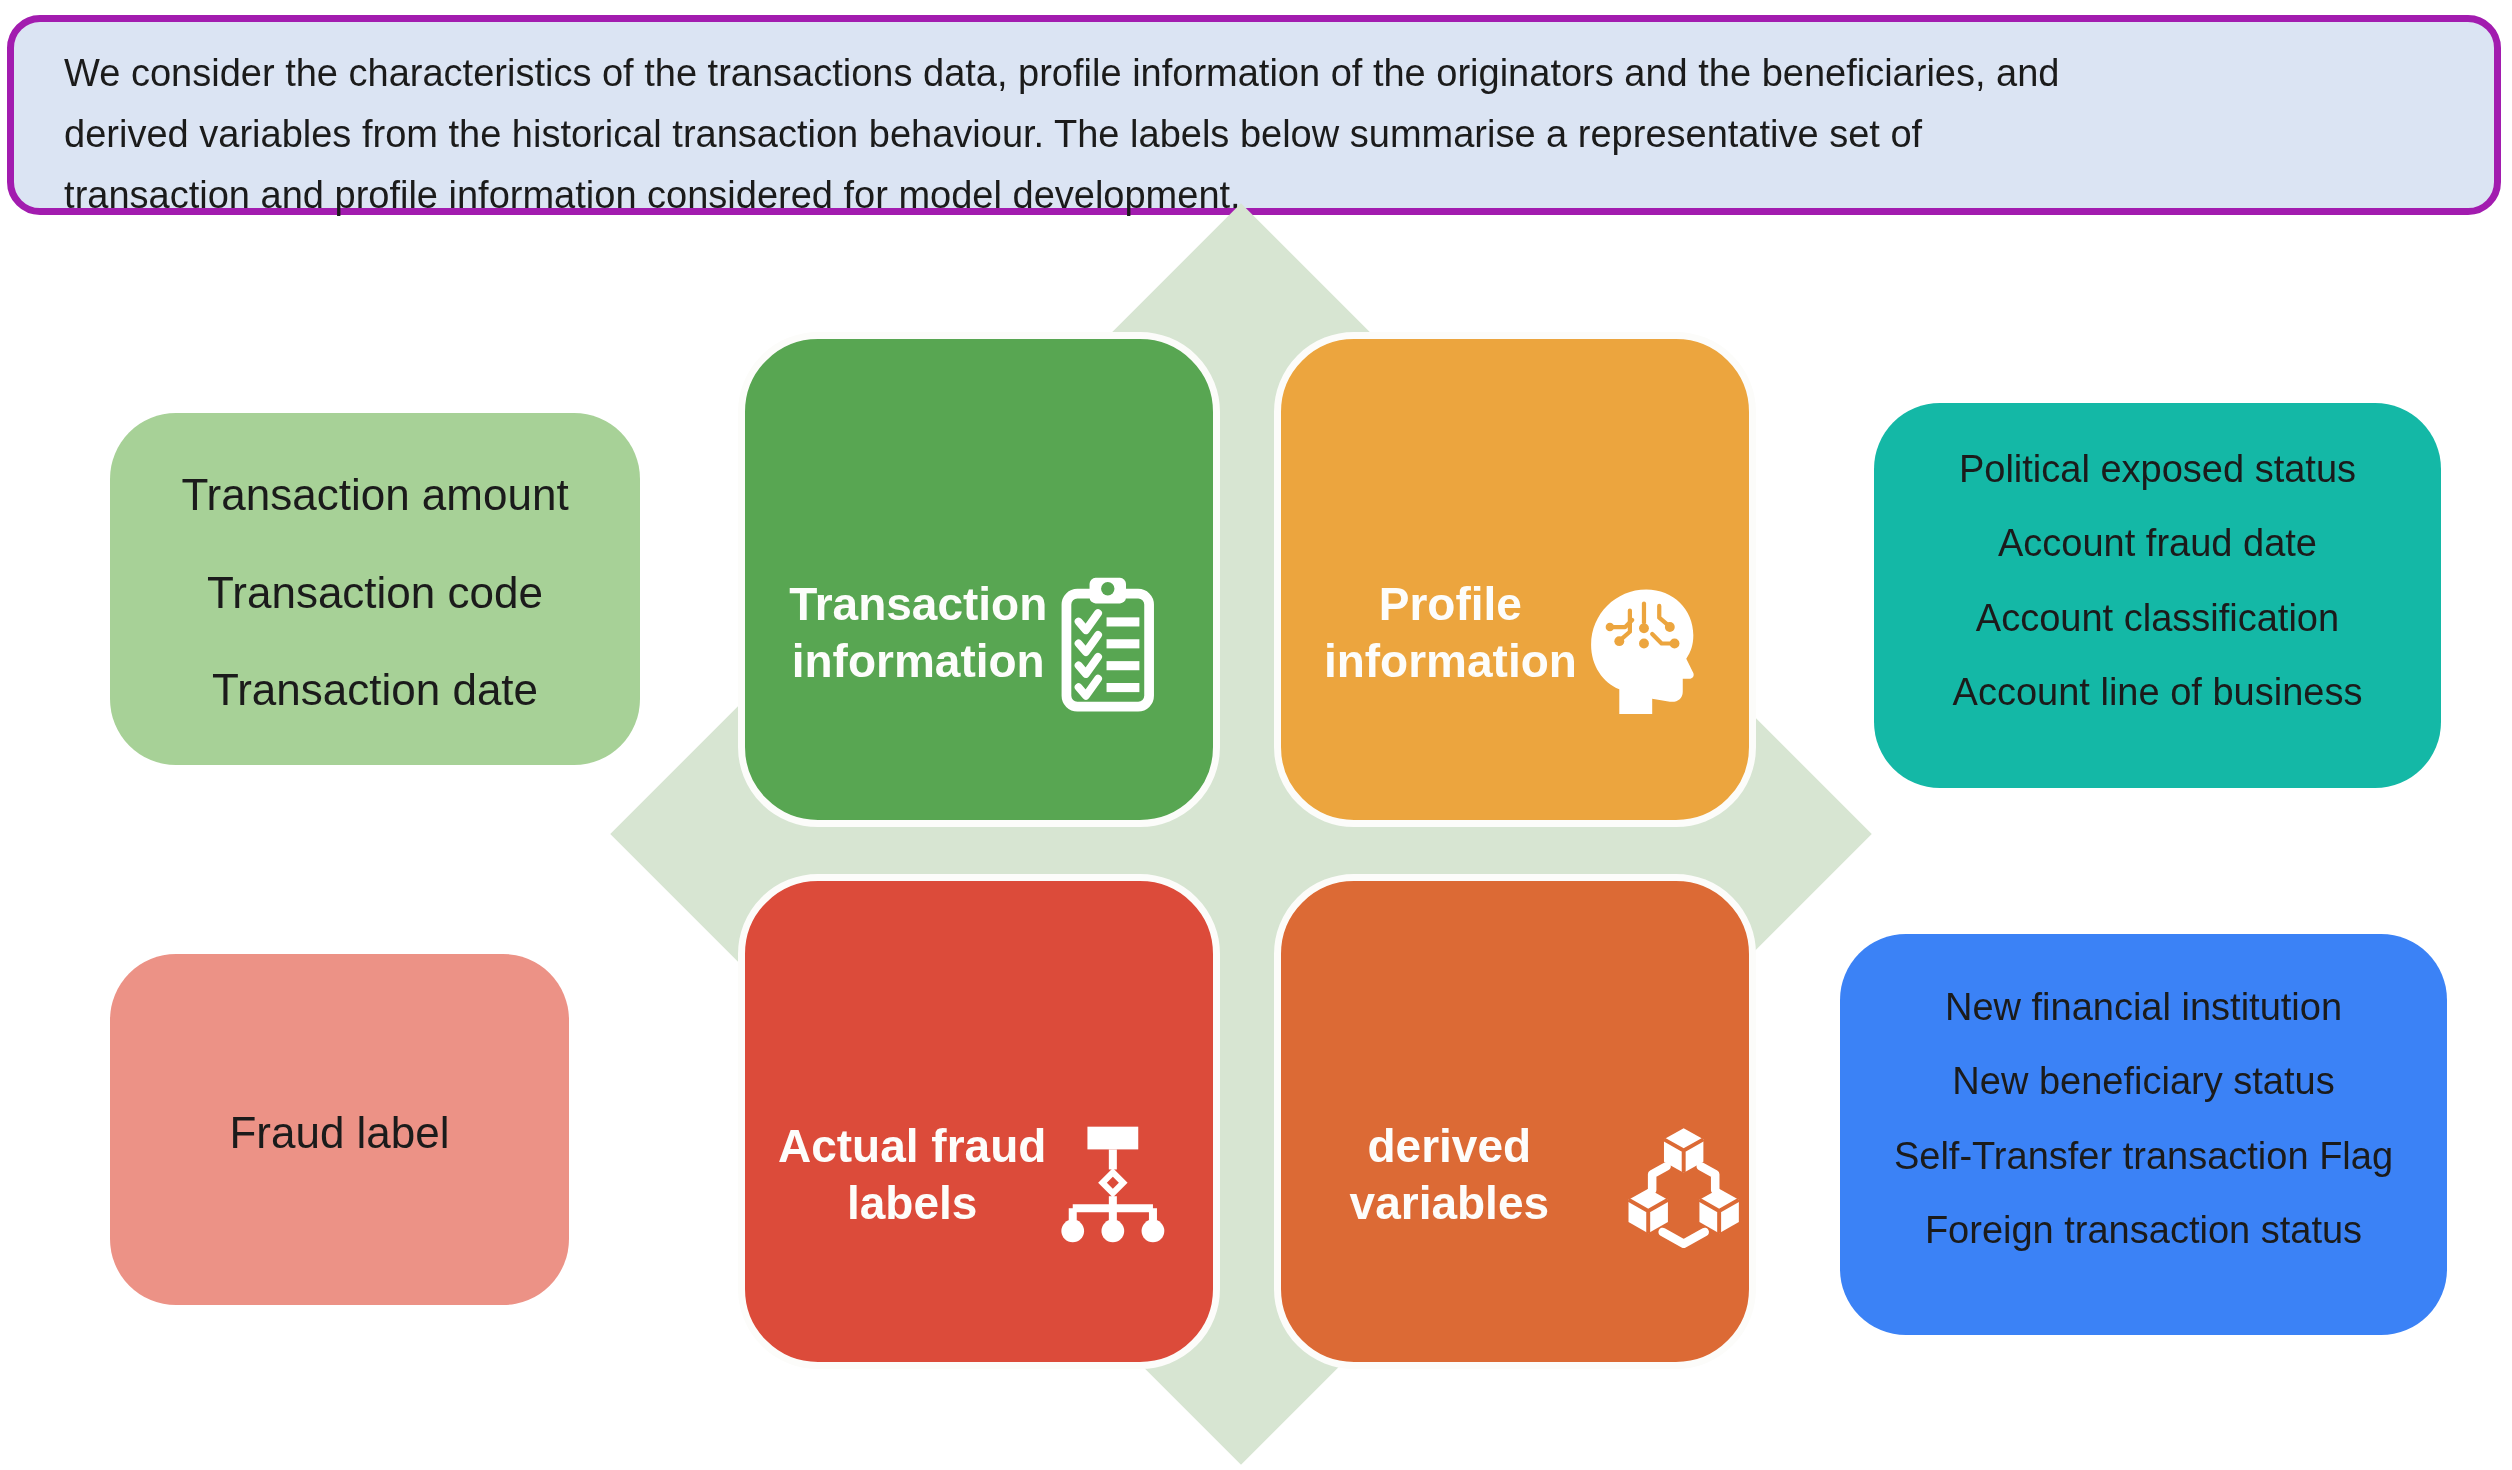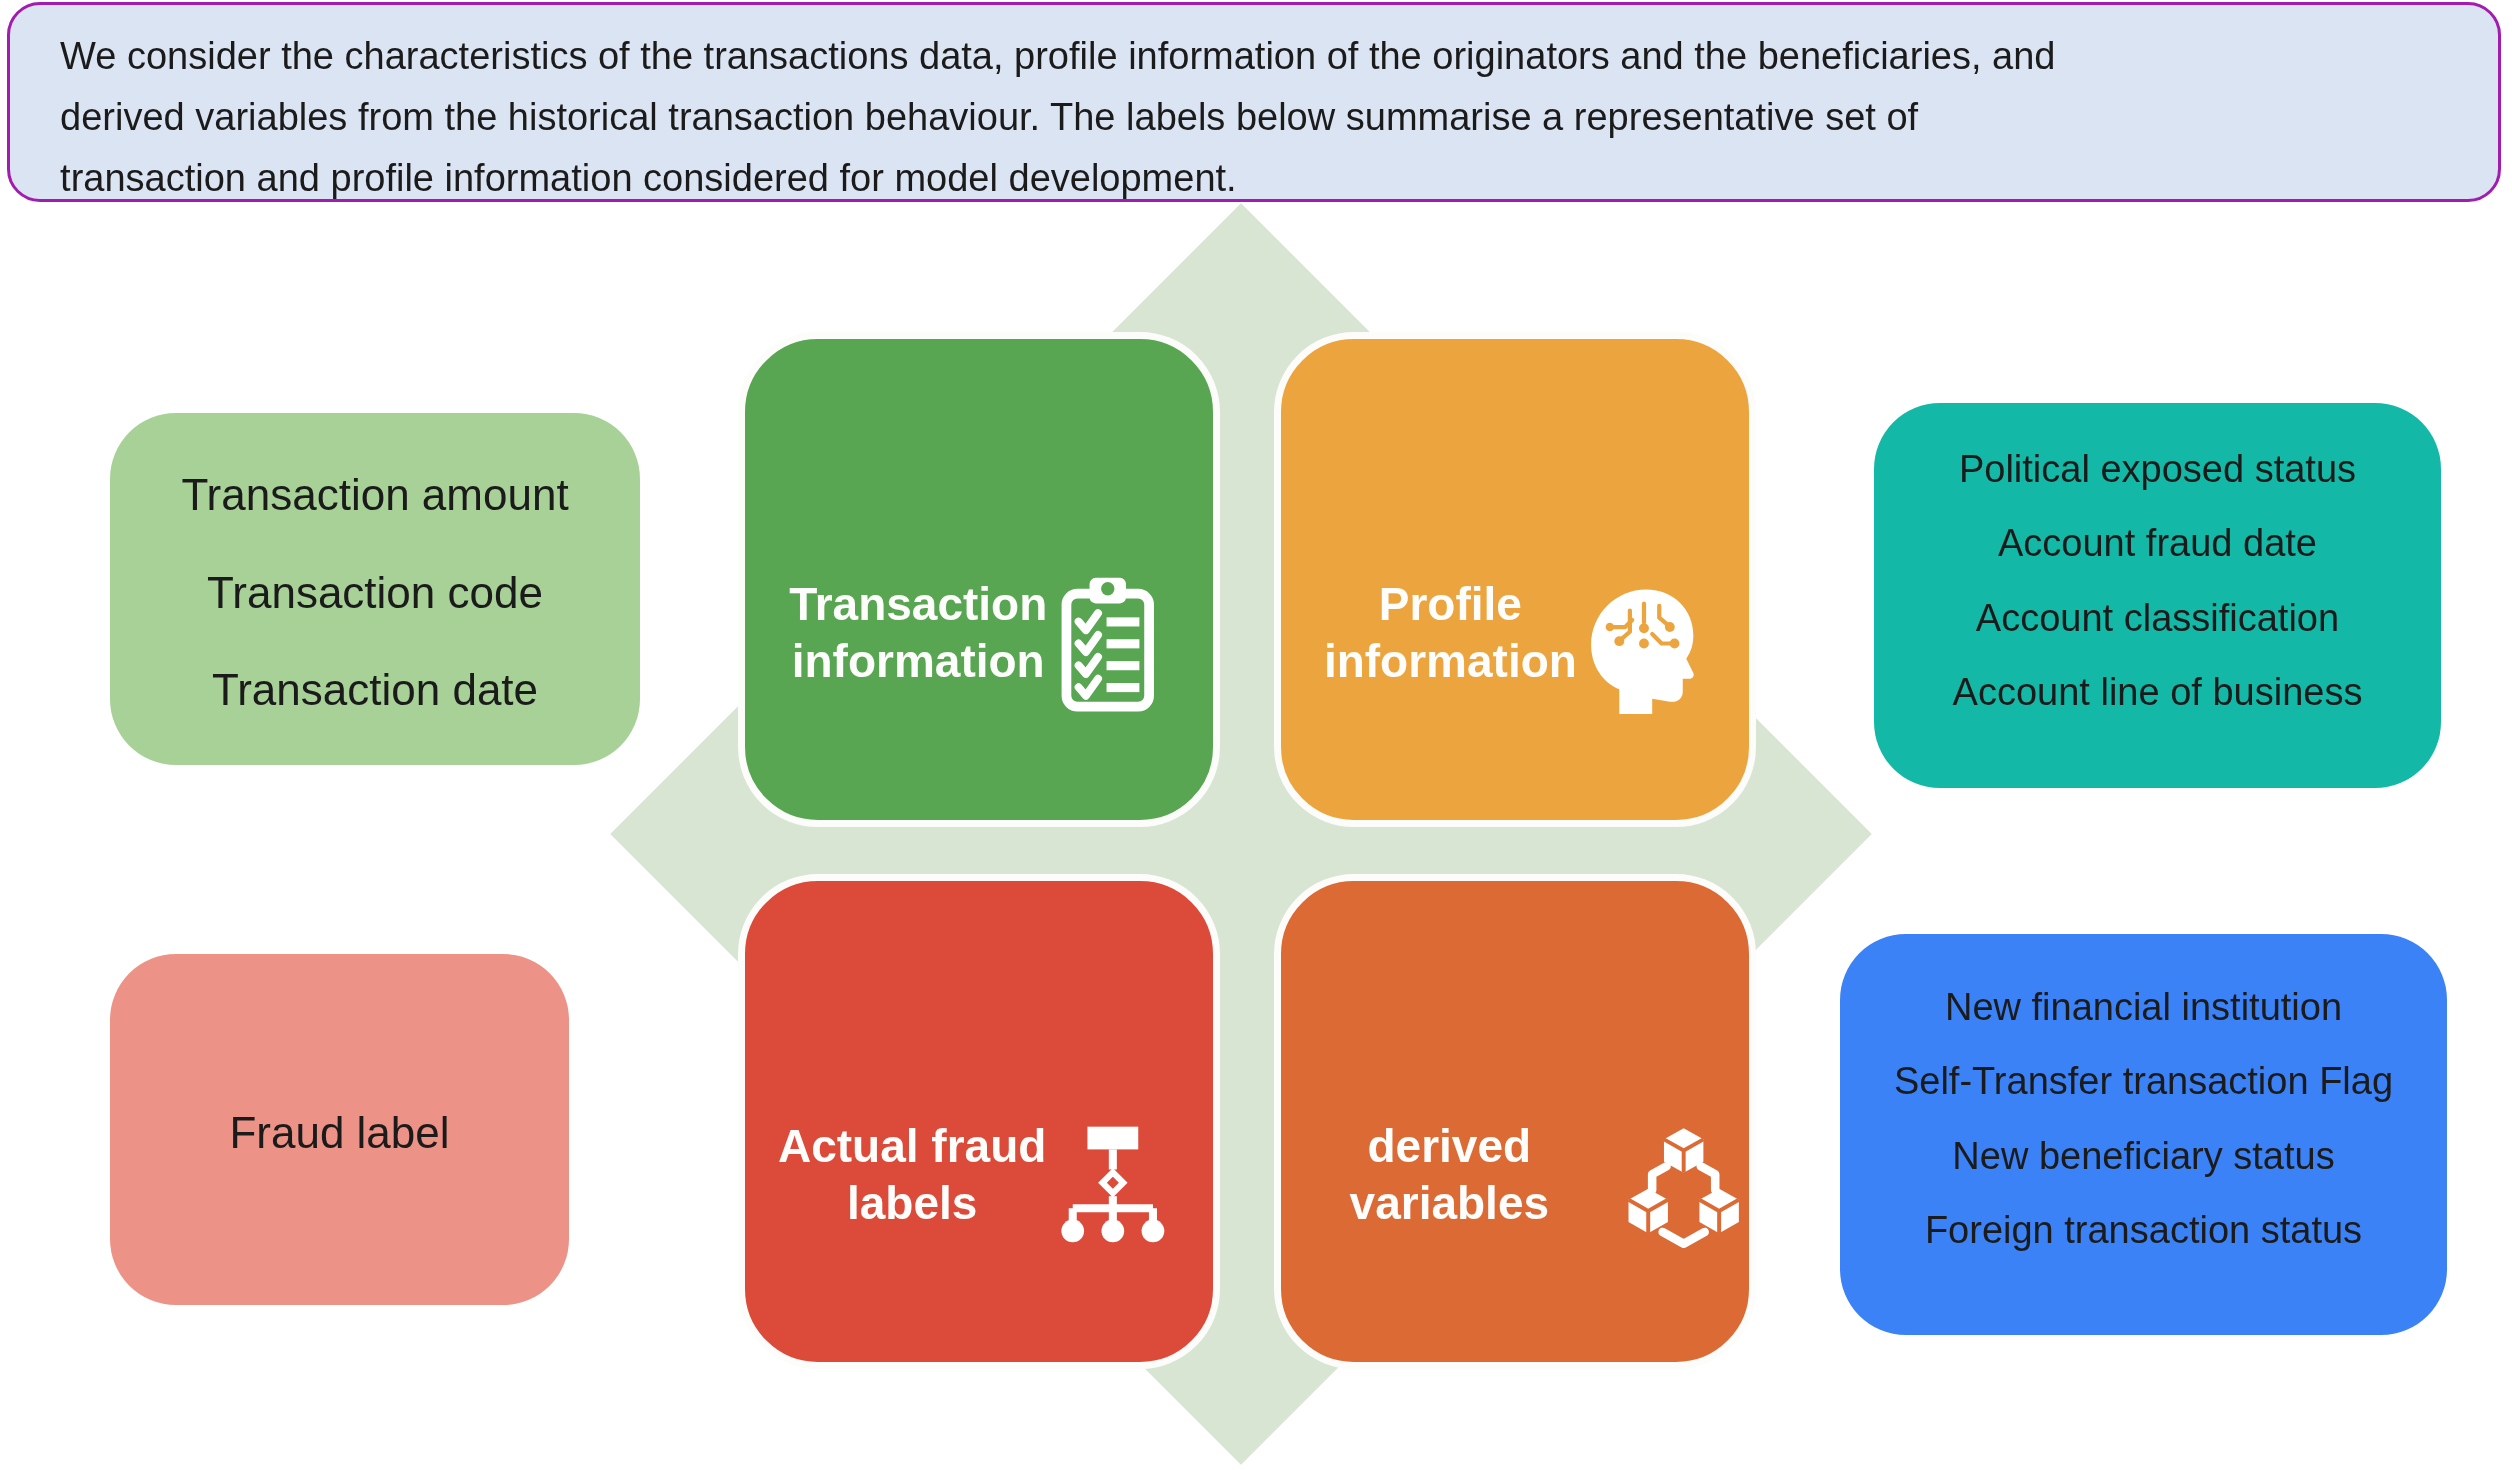--- a/index.html
+++ b/index.html
@@ -2,22 +2,22 @@
 <html style="font-size:11.4px"><head>
 <meta charset="utf-8">
 <style>
   html,body{margin:0;padding:0;background:#ffffff;}
   .stage{
     position:relative;width:2512px;height:1471px;overflow:hidden;
     font-family:"Liberation Sans", sans-serif;color:#1b1b1b;background:#ffffff;
   }
   
   .intro{
-    position:absolute;left:7.1px;top:2px;width:2494px;height:200px;
-    box-sizing:border-box;background:#dbe4f3;border:3px solid #a21caf;border-radius:33px;
+    position:absolute;left:7.1px;top:15px;width:2494px;height:200px;
+    box-sizing:border-box;background:#dbe4f3;border:7px solid #a21caf;border-radius:33px;
     padding:21.4px 43px 0 50px;
   }
   .intro-line{font-size:38px;line-height:61px;white-space:nowrap;}
   
   .diamond{
     position:absolute;left:795px;top:388px;width:892px;height:892px;
     background:#d7e5d2;transform:rotate(45deg);
   }
   
   .square{
@@ -166,19 +166,19 @@
     <div class="item">Account classification</div>
     <div class="item">Account line of business</div>
   </div>
 
   <div class="sidebox box-fraud">
     <div class="item">Fraud label</div>
   </div>
 
   <div class="sidebox box-derived">
     <div class="item">New financial institution</div>
+    <div class="item">New beneficiary status</div>
     <div class="item">Self-Transfer transaction Flag</div>
-    <div class="item">New beneficiary status</div>
     <div class="item">Foreign transaction status</div>
   </div>
 
 </div>
 
 
 </body></html>

